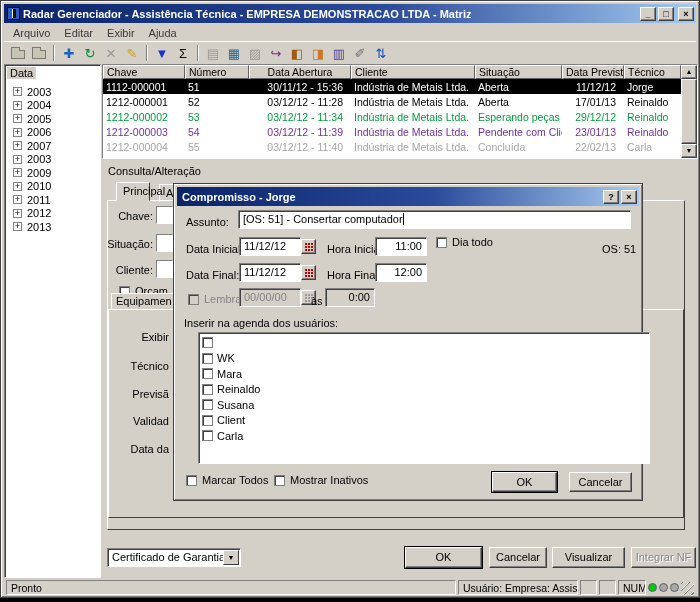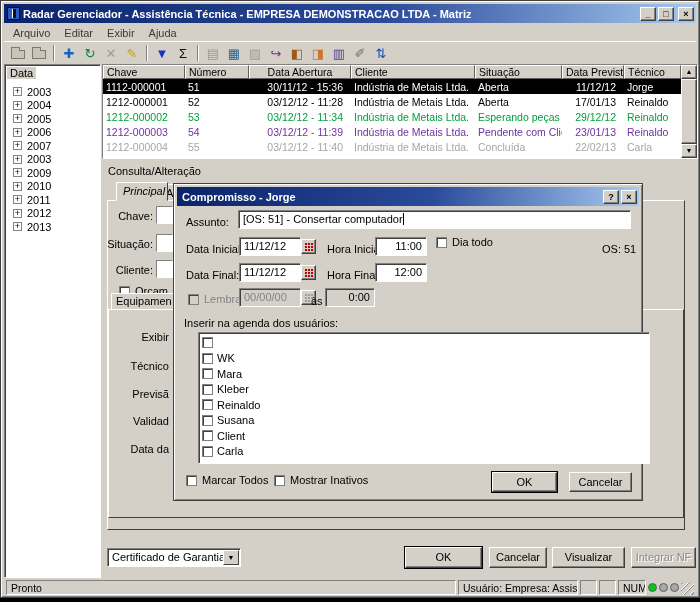--- a/index.html
+++ b/index.html
@@ -56,21 +56,21 @@
   .vscroll { position:absolute; right:0; top:0; width:16px; height:93px; background:#d4d0c8; display:flex; flex-direction:column; }
   .sarr { height:14px; background:#d4d0c8; border:1px solid; border-color:#fff #404040 #404040 #fff; box-shadow: inset -1px -1px 0 #808080;
     font-size:7px; text-align:center; line-height:12px; flex:none; }
   .sthumb { flex:1; background:#d4d0c8; border:1px solid; border-color:#fff #404040 #404040 #fff; box-shadow: inset -1px -1px 0 #808080; }
 
   
   .form-area { position:absolute; left:101px; top:158px; width:596px; height:419px; background:#d4d0c8; overflow:hidden; }
   .sect-label { position:absolute; left:6px; top:6px; }
   .tab { position:absolute; height:18px; background:#d4d0c8; border:1px solid; border-color:#fff #404040 transparent #fff;
     padding:2px 6px 0 6px; }
-  .tab.t1 { left:14px; top:23px; width:52px; z-index:3; height:19px;font-style:italic; }
+  .tab.t1 { left:14px; top:23px; width:34px; z-index:3; height:19px; }
   .tab.t2 { left:57px; top:25px; width:42px; }
   .tabpage { position:absolute; left:5px; top:41px; width:578px; height:330px;
     border:1px solid; border-color:#fff #404040 #404040 #fff; }
   .flabel { position:absolute; width:60px; text-align:right; }
   .fsliver { position:absolute; width:17px; height:18px; background:#fff; border:1px solid; border-color:#808080 #fff #fff #808080; }
   .cb { width:11px; height:11px; background:#fff; border:1px solid #808080; box-shadow: inset 1px 1px 0 #404040; flex:none; display:inline-block; }
   .cb.dis { background:#d4d0c8; }
   .itab { position:absolute; left:9px; top:134px; width:64px; height:17px; background:#d4d0c8;
     border:1px solid; border-color:#fff #404040 transparent #fff; padding:1px 4px 0 4px; overflow:hidden; white-space:nowrap; }
   .itabpage { position:absolute; left:6px; top:150px; width:576px; height:209px; border:1px solid; border-color:#fff #404040 #404040 #fff; }
@@ -404,24 +404,20 @@
         <div class="user-row">
           <span class="cb"></span>
           <span class="user-label">WK</span>
         </div>
         <div class="user-row">
           <span class="cb"></span>
           <span class="user-label">Mara</span>
         </div>
         <div class="user-row">
           <span class="cb"></span>
-          <span class="user-label">Kleber</span>
-        </div>
-        <div class="user-row">
-          <span class="cb"></span>
           <span class="user-label">Reinaldo</span>
         </div>
         <div class="user-row">
           <span class="cb"></span>
           <span class="user-label">Susana</span>
         </div>
         <div class="user-row">
           <span class="cb"></span>
           <span class="user-label">Client</span>
         </div>

